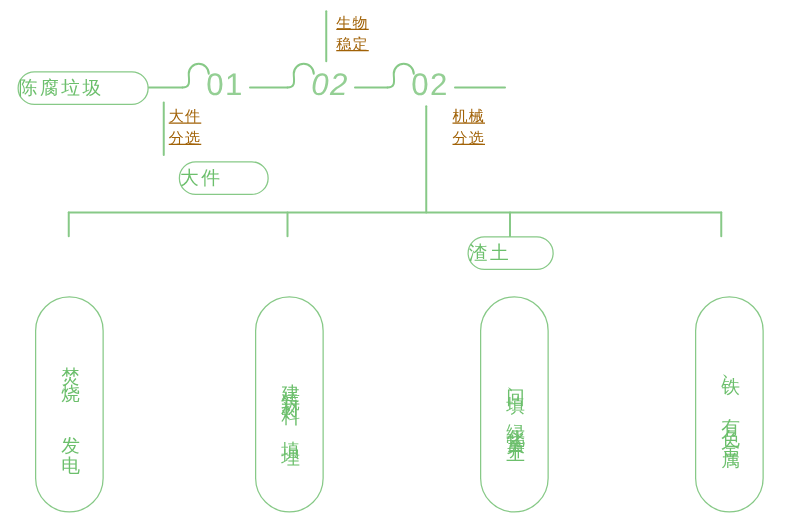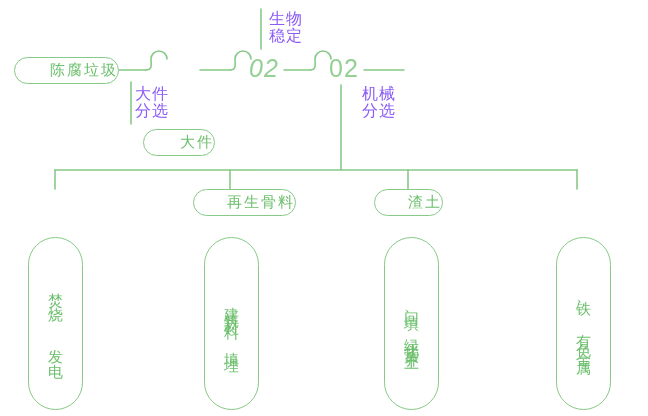--- a/index.html
+++ b/index.html
@@ -5,30 +5,31 @@
   html,body{margin:0;padding:0;background:#ffffff;}
   .stage{
     position:relative;width:648px;height:416px;background:#ffffff;
     font-family:"Liberation Sans", sans-serif;overflow:hidden;
   }
   .lines{position:absolute;left:0;top:0;}
   .pill{
     position:absolute;box-sizing:border-box;
     border:1.5px solid #87c987;border-radius:15px;
     color:#6cbf6c;font-size:15px;letter-spacing:2px;
-    display:flex;align-items:center;justify-content:flex-end;
+    display:flex;align-items:center;justify-content:flex-start;
     background:#ffffff;
   }
   .num{
     position:absolute;width:44px;top:54px;text-align:center;
     color:#94cf94;font-size:25px;line-height:28px;letter-spacing:1px;
   }
   .lbl{
-    position:absolute;color:#8b5cf6;font-size:16px;line-height:17px;
+    position:absolute;color:#a16207;font-size:12px;line-height:17px;
     letter-spacing:1px;
+    text-decoration:underline;
   }
   .lbl span{display:block;}
   .vbox{
     position:absolute;box-sizing:border-box;width:55px;height:173px;top:237px;
     border:1.5px solid #87c987;border-radius:28px;background:#ffffff;
     display:flex;align-items:center;justify-content:center;
   }
   .vtext{
     writing-mode:vertical-rl;color:#6cbf6c;font-size:15px;line-height:16px;
   }
@@ -62,43 +63,41 @@
       <path d="M 230 170 V 189"></path>
       <path d="M 408 170 V 189"></path>
       <path d="M 577 170 V 189"></path>
     </g>
   </svg>
 
   <div class="pill" style="left:14px;top:57px;width:105px;height:27px;">
     <span>陈腐垃圾</span>
   </div>
 
+  <div class="num" style="left:158px;">01</div>
   <div class="num" style="left:242px;font-style:italic;">02</div>
   <div class="num" style="left:322px;">02</div>
 
   <div class="lbl" style="left:135px;top:85px;">
     <span>大件</span>
     <span>分选</span>
   </div>
   <div class="lbl" style="left:269px;top:10px;">
     <span>生物</span>
     <span>稳定</span>
   </div>
   <div class="lbl" style="left:350px;top:85px;margin-left:12px;">
     <span>机械</span>
     <span>分选</span>
   </div>
 
   <div class="pill" style="left:143px;top:129px;width:72px;height:27px;">
     <span>大件</span>
   </div>
 
-  <div class="pill" style="left:193px;top:189px;width:103px;height:27px;">
-    <span>再生骨料</span>
-  </div>
   <div class="pill" style="left:374px;top:189px;width:69px;height:27px;">
     <span>渣土</span>
   </div>
 
   <div class="vbox" style="left:28px;">
     <span class="vtext ls14">焚烧、发电</span>
   </div>
   <div class="vbox" style="left:204px;">
     <span class="vtext ls6">建筑材料、填埋</span>
   </div>

